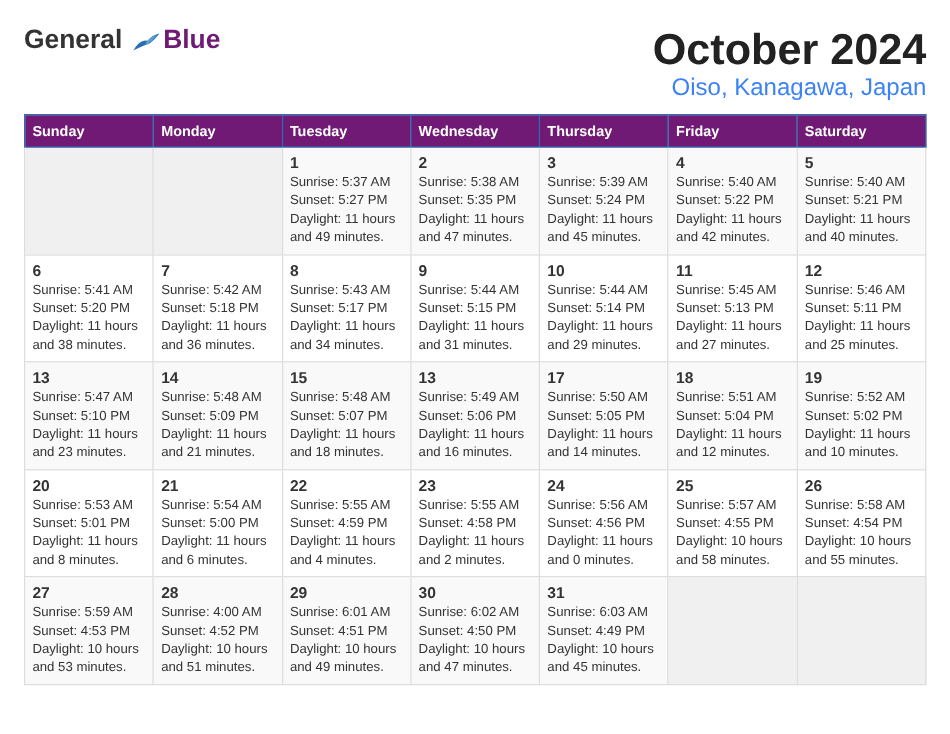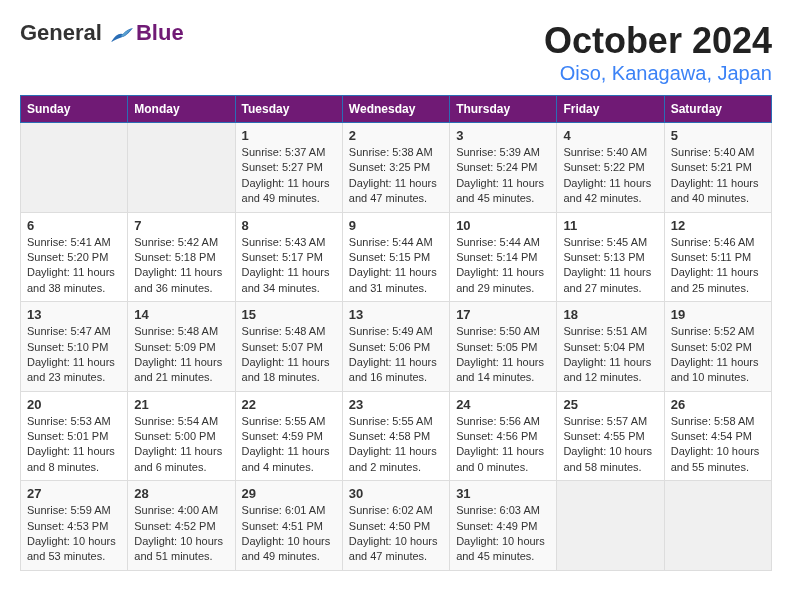--- a/index.html
+++ b/index.html
@@ -124,21 +124,21 @@
         <div class="day-info">
           <div>Sunrise: 5:37 AM</div>
           <div>Sunset: 5:27 PM</div>
           <div>Daylight: 11 hours and 49 minutes.</div>
         </div>
       </td>
         <td>
         <span class="day-number">2</span>
         <div class="day-info">
           <div>Sunrise: 5:38 AM</div>
-          <div>Sunset: 3:25 PM</div>
+          <div>Sunset: 5:35 PM</div>
           <div>Daylight: 11 hours and 47 minutes.</div>
         </div>
       </td>
         <td>
         <span class="day-number">3</span>
         <div class="day-info">
           <div>Sunrise: 5:39 AM</div>
           <div>Sunset: 5:24 PM</div>
           <div>Daylight: 11 hours and 45 minutes.</div>
         </div>

